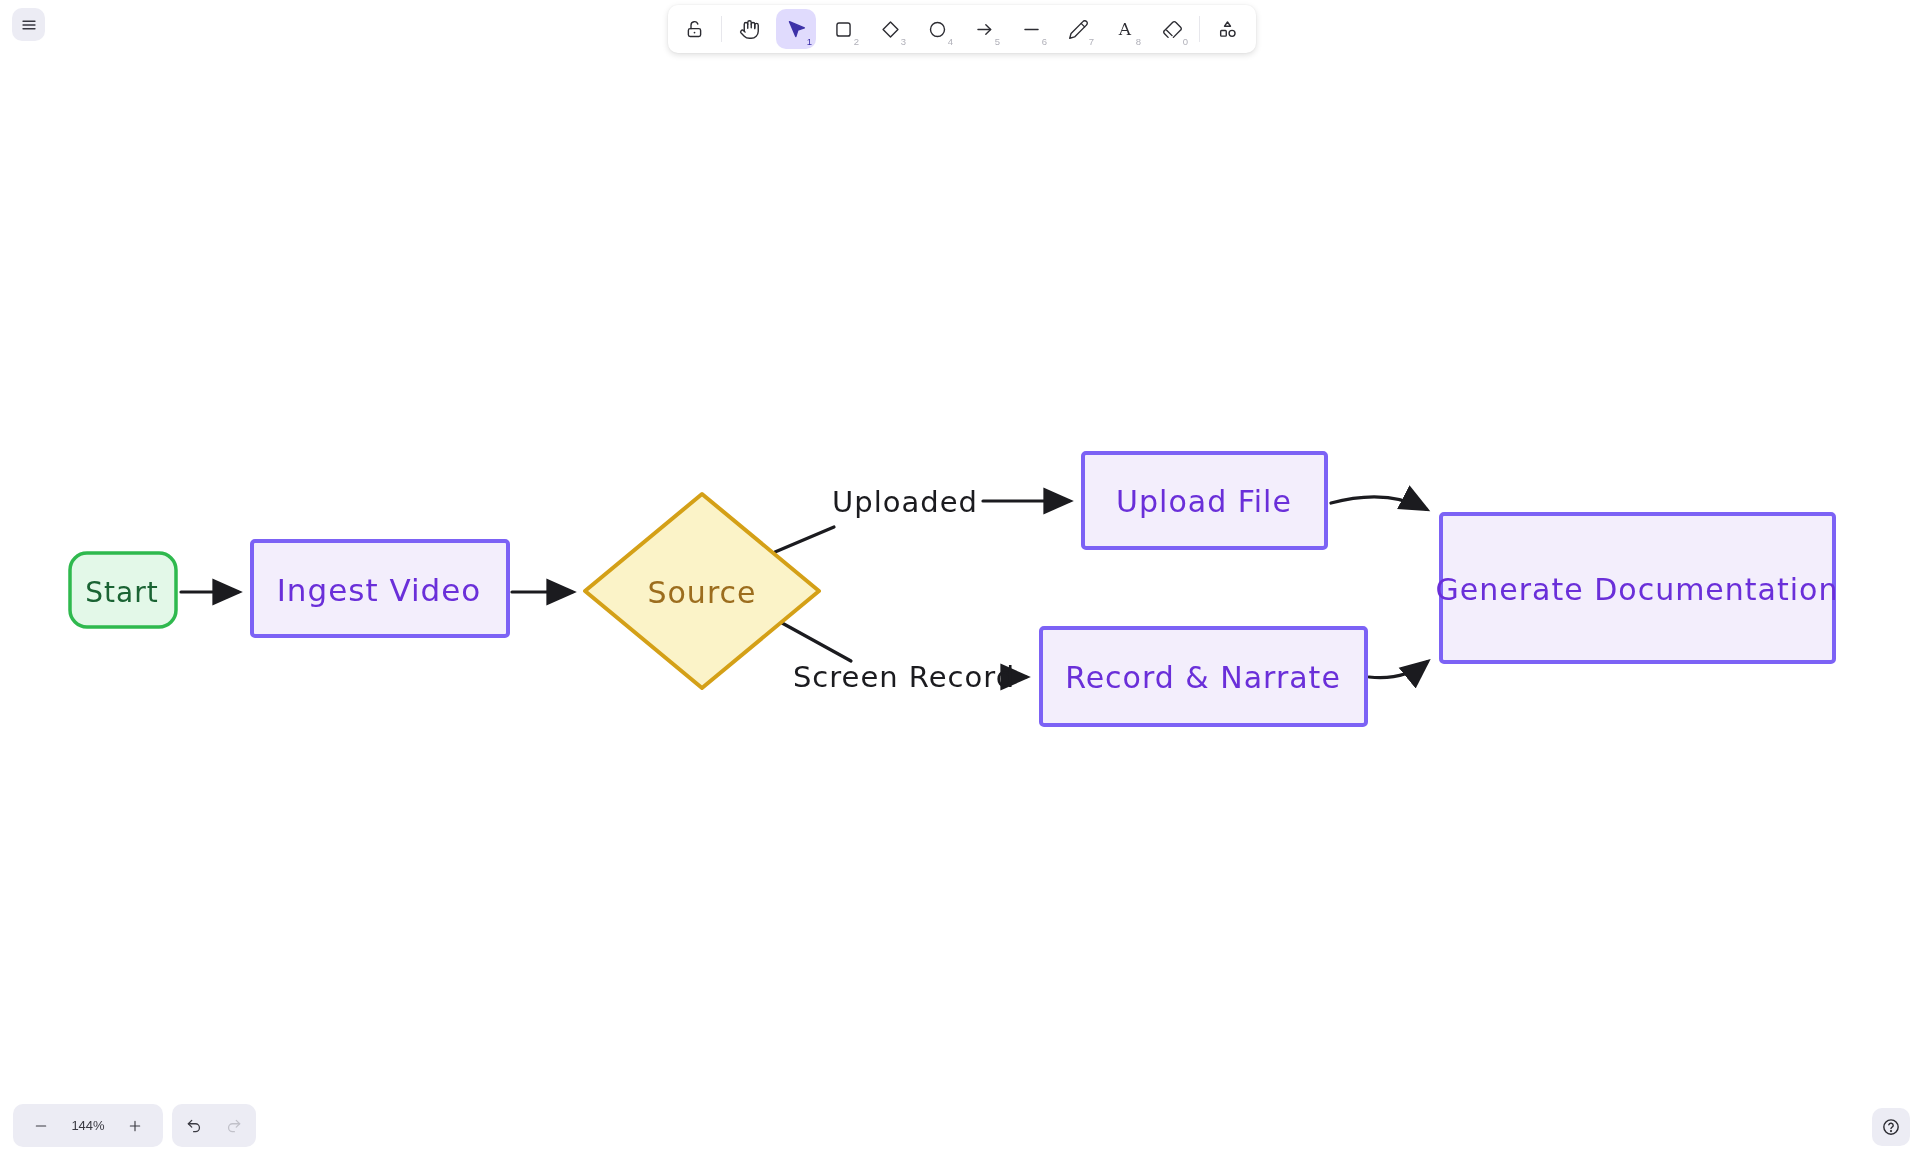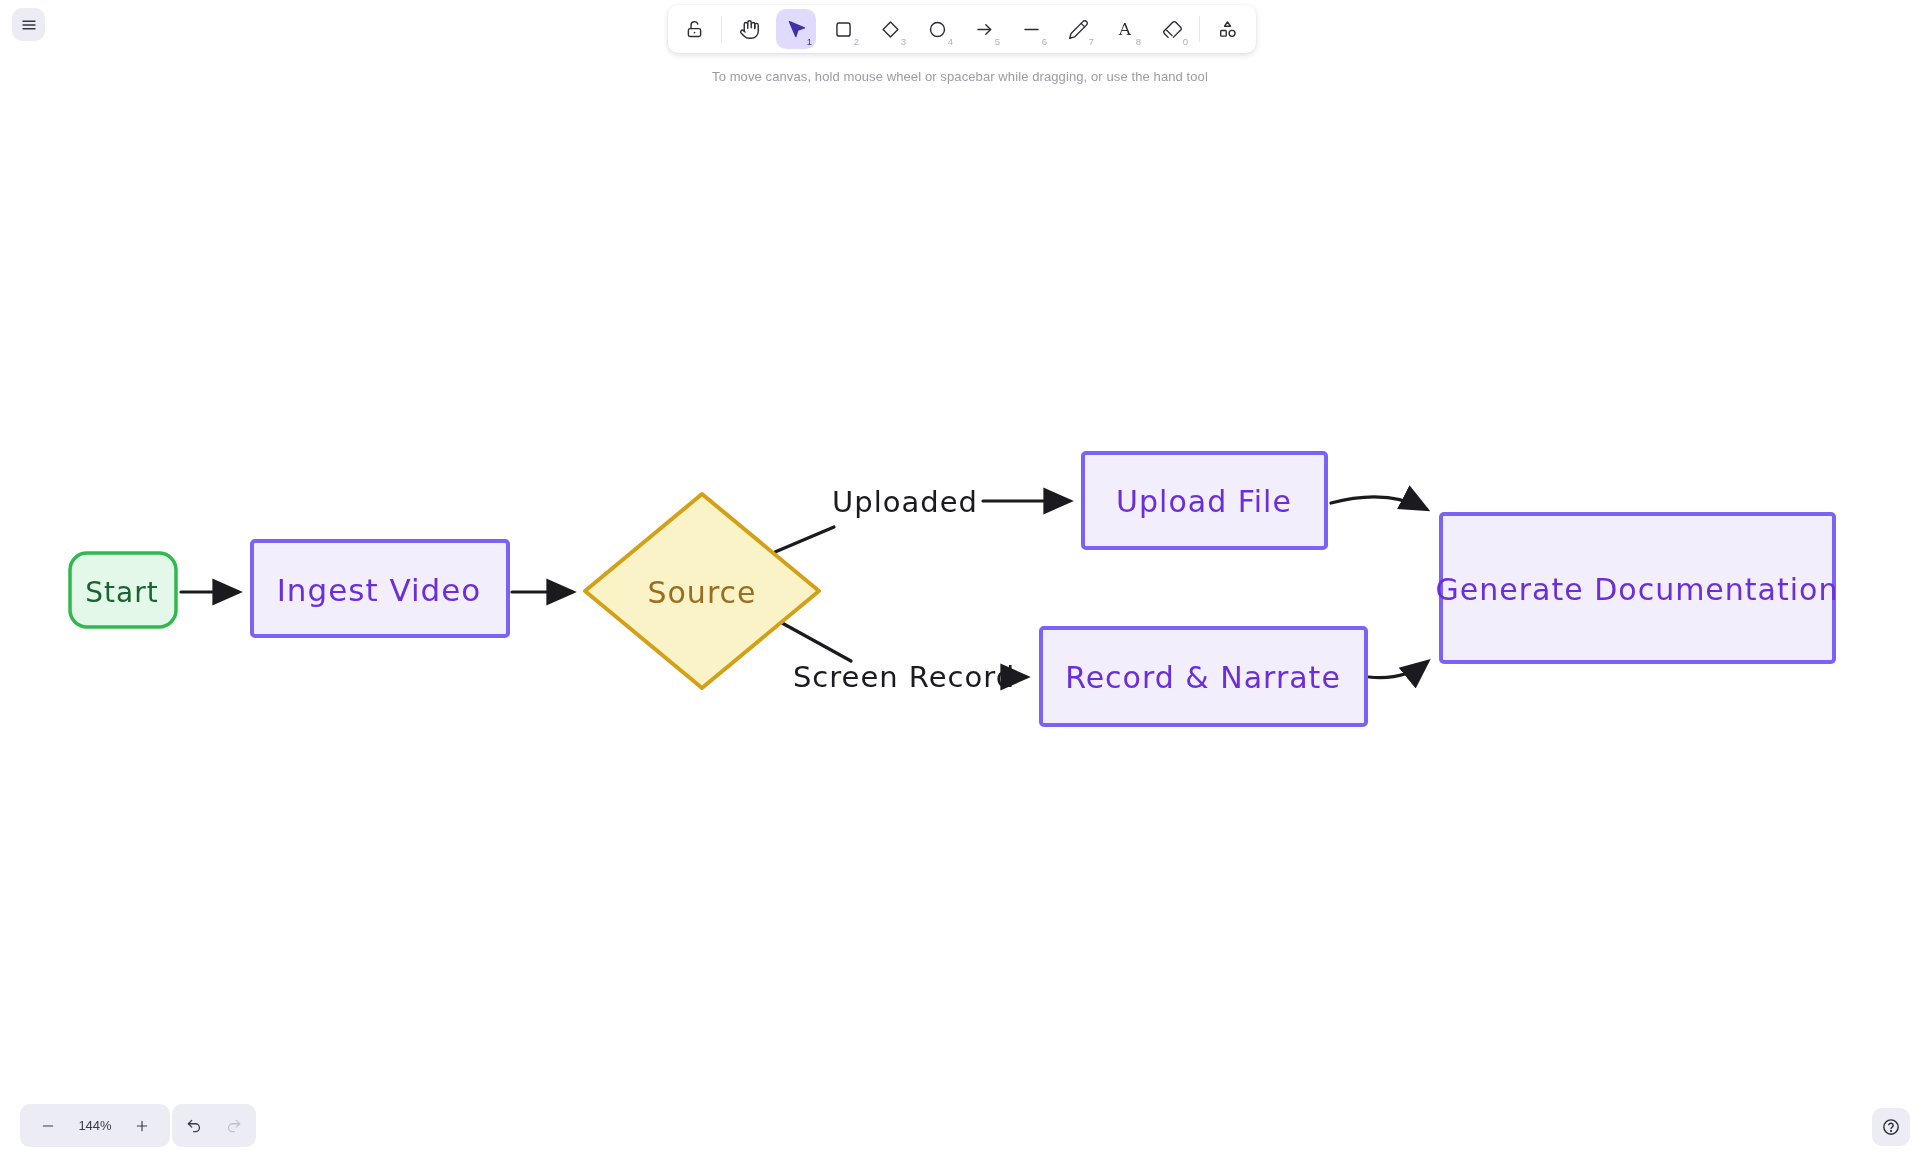--- a/index.html
+++ b/index.html
@@ -30,21 +30,21 @@
               stroke-linecap:round; stroke-linejoin:round; }
   .tool .knum { position:absolute; right:4px; bottom:2px; font-size:9.5px; color:#b0b0b9; }
   .tool.active { background:#e0dbfd; color:#3d31a8; }
   .tool.active .knum { color:#3d31a8; }
   .tool .serifA { font-family:"DejaVu Serif",serif; font-size:17px; line-height:1; color:currentColor; }
   .vdiv { width:1px; height:26px; background:#e7e7ec; flex:0 0 1px; }
 
   #hint { position:absolute; top:69px; left:0; right:0; text-align:center;
           font-size:13px; color:#9b9ba3; z-index:4; letter-spacing:0.1px; }
 
-  #zoom-pill { left:20px; bottom:8px; width:150px; height:43px; position:absolute;
+  #zoom-pill { left:13px; bottom:8px; width:150px; height:43px; position:absolute;
                background:#ececf4; border-radius:10px; display:flex; align-items:center;
                justify-content:space-between; padding:0 12px; z-index:5; }
   #zoom-pill button { width:32px; height:32px; background:transparent; border:none; border-radius:8px;
                       display:flex; align-items:center; justify-content:center; cursor:pointer; }
   #zoom-pill svg { stroke:#3a3a42; fill:none; stroke-width:1.7; stroke-linecap:round; }
   #zoom-level { font-size:13px; color:#3a3a42; }
 
   #history-pill { left:172px; bottom:8px; width:84px; height:43px; position:absolute;
                   background:#ececf4; border-radius:10px; display:flex; align-items:center;
                   justify-content:space-evenly; z-index:5; }
@@ -213,21 +213,20 @@
       <svg viewBox="0 0 24 24">
         <path d="M8.6 8.2 h6.8 L12 3.4 Z"></path>
         <rect x="4.2" y="13.2" width="6.4" height="6.4" rx="1"></rect>
         <circle cx="17.2" cy="16.4" r="3.4"></circle>
       </svg>
       <span class="knum"></span>
     </button>
 
   </div>
 
-  <div id="hint">To move canvas, hold mouse wheel or spacebar while dragging, or use the hand tool</div>
 
   <div id="zoom-pill">
     <button>
       <svg width="16" height="16" viewBox="0 0 24 24">
           <path d="M5 12h14"></path>
         </svg>
     </button>
     <span id="zoom-level">144%</span>
     <button>
       <svg width="16" height="16" viewBox="0 0 24 24">

